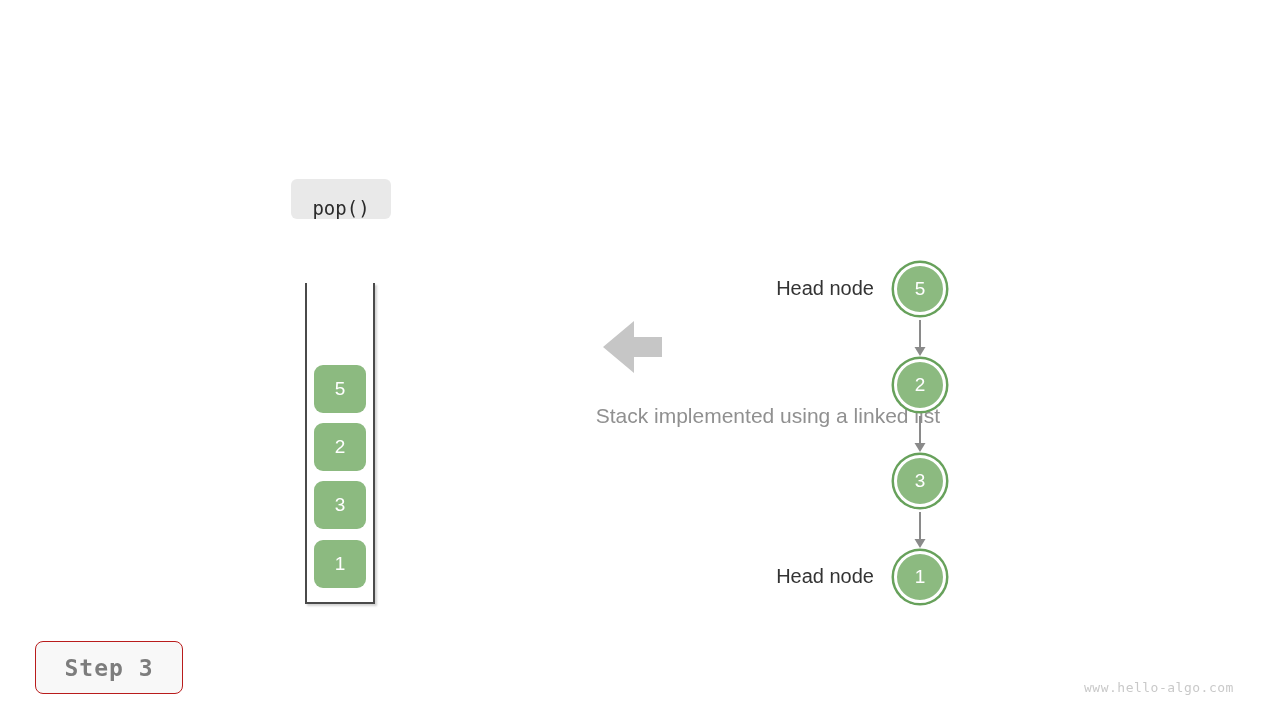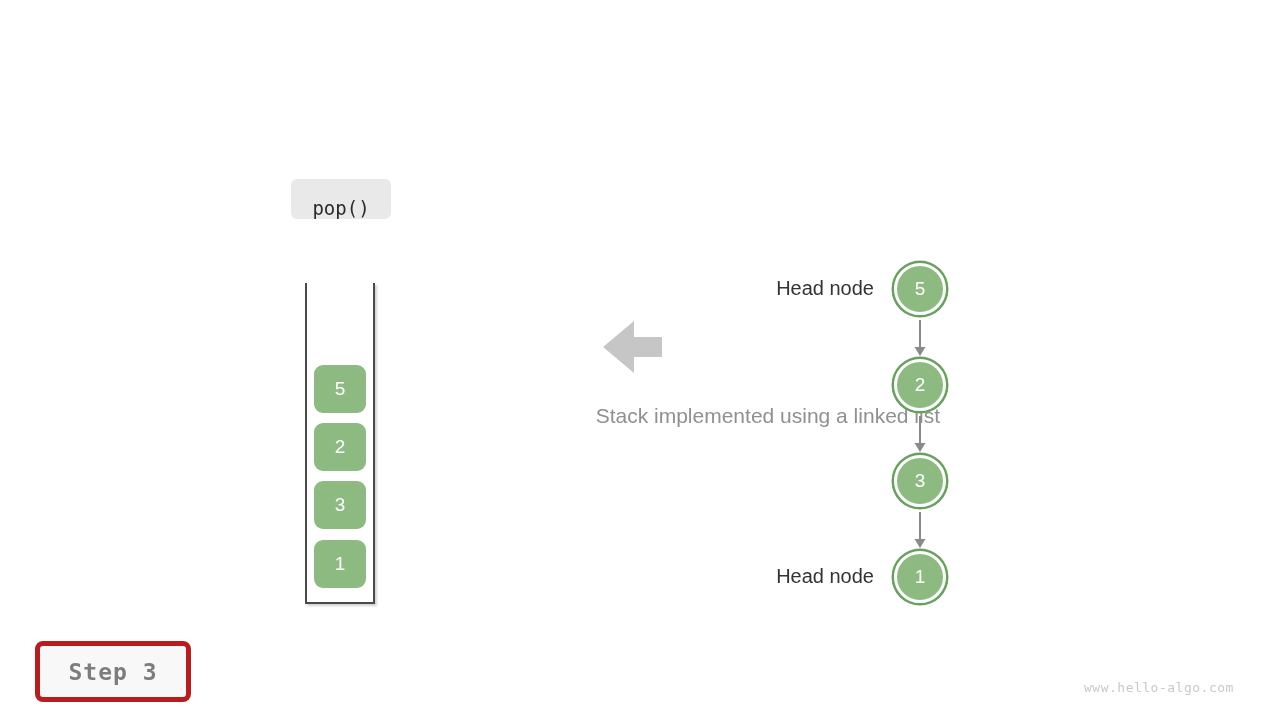--- a/index.html
+++ b/index.html
@@ -96,21 +96,21 @@
     position: absolute; left: 0; top: 0;
     width: 1280px; height: 720px;
     pointer-events: none;
   }
 
   
   .step-badge {
     position: absolute;
     left: 35px; top: 641px; width: 146px; height: 51px;
     background: #f8f8f8;
-    border: 5px solid #b91c1c;
+    border: 1px solid #b91c1c;
     border-radius: 8px;
     display: flex; align-items: center; justify-content: center;
     font-family: "DejaVu Sans Mono", monospace;
     font-size: 23px; font-weight: bold;
     color: #7d7d7d;
     letter-spacing: 1px;
   }
 
   
   .watermark {

